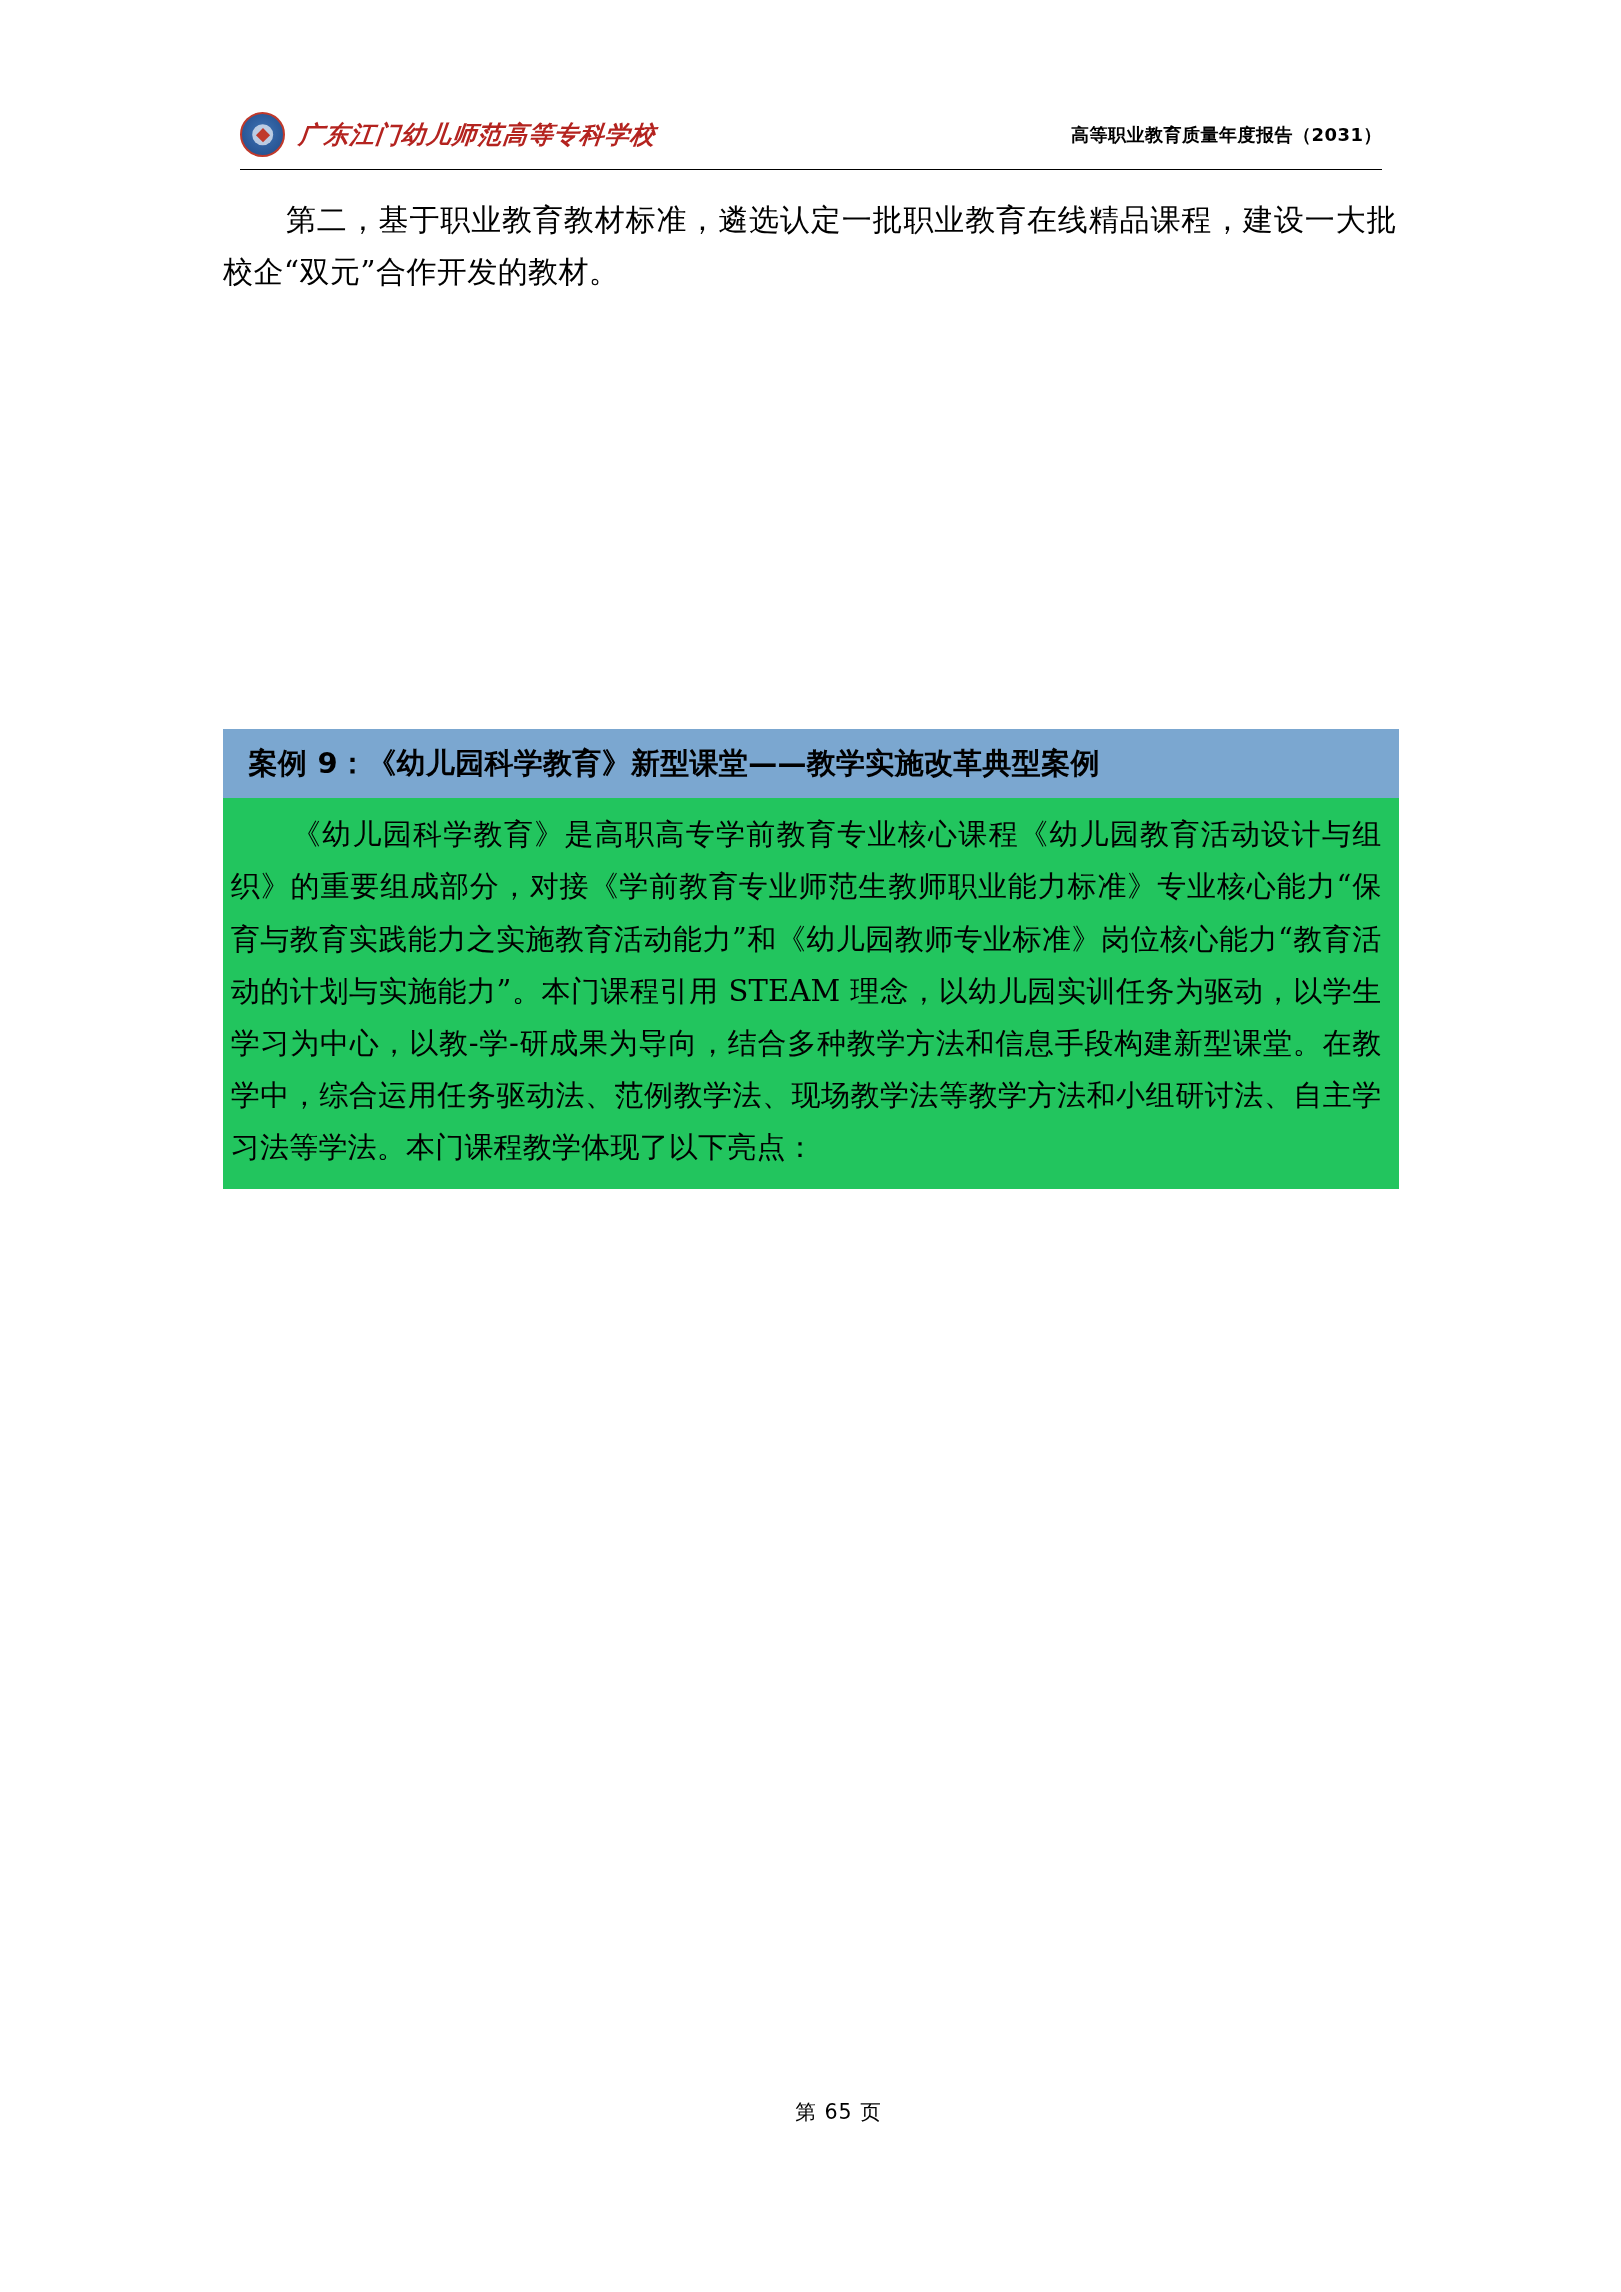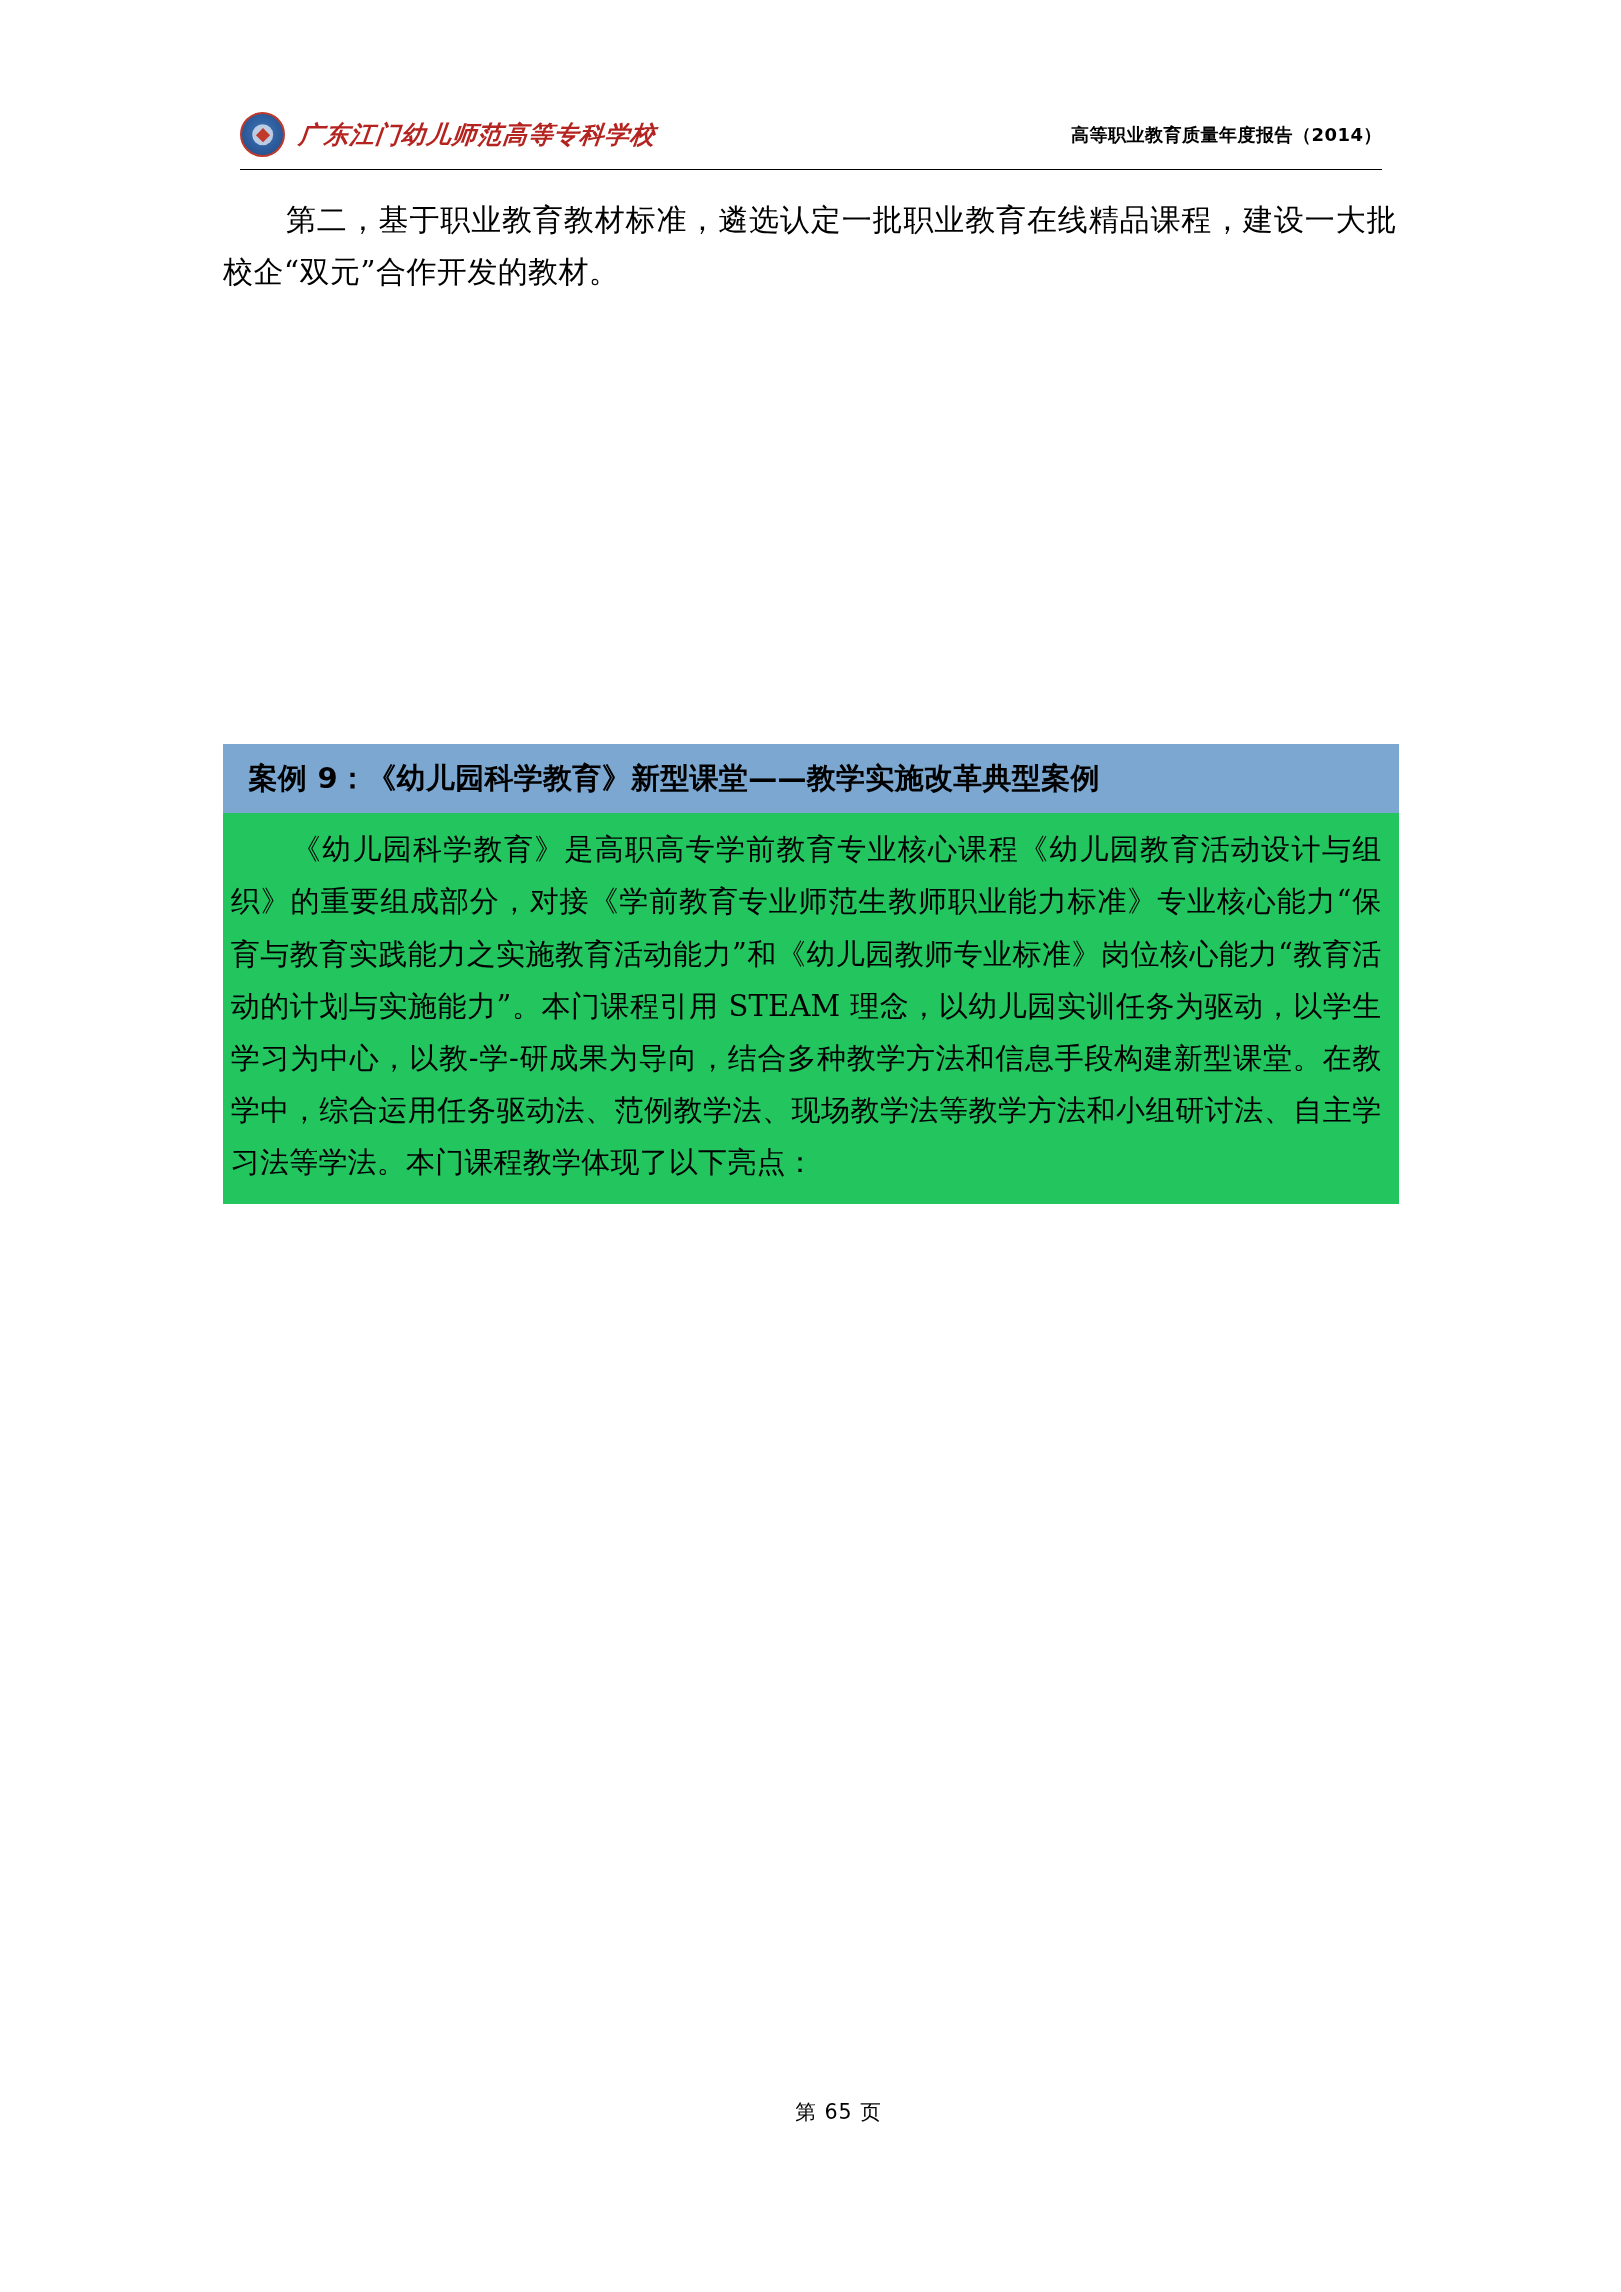--- a/index.html
+++ b/index.html
@@ -112,21 +112,21 @@
     text-align: justify;
     text-justify: inter-ideograph;
     font-family: "DejaVu Serif", "Liberation Serif", serif;
   }
   p.indent { text-indent: 63px; }
 
   
   .case-wrap {
     position: absolute;
     left: 223px;
-    top: 744px;
+    top: 729px;
     width: 1176px;
   }
   .case-title {
     background: #7ba7d0;
     font-family: "DejaVu Sans", "Liberation Sans", sans-serif;
     font-weight: bold;
     font-size: 29px;
     line-height: 1.72;
     padding: 9.8px 13.7px 9.8px 25.5px;
     box-sizing: border-box;
@@ -164,21 +164,21 @@
 </head>
 <body>
 
 <div class="page">
 
   <div class="header">
     <div class="header-left">
       <div class="logo-emblem"></div>
       <div class="logo-wordmark">广东江门幼儿师范高等专科学校</div>
     </div>
-    <div class="header-right">高等职业教育质量年度报告（2014）</div>
+    <div class="header-right">高等职业教育质量年度报告（2031）</div>
   </div>
   <div class="header-rule"></div>
 
   <div class="content">
     <p class="body indent">第二，基于职业教育教材标准，遴选认定一批职业教育在线精品课程，建设一大批校企“双元”合作开发的教材。</p>
   </div>
 
   <div class="case-wrap">
     <div class="case-title">案例 9：《幼儿园科学教育》新型课堂——教学实施改革典型案例</div>
     <div class="case-body">

